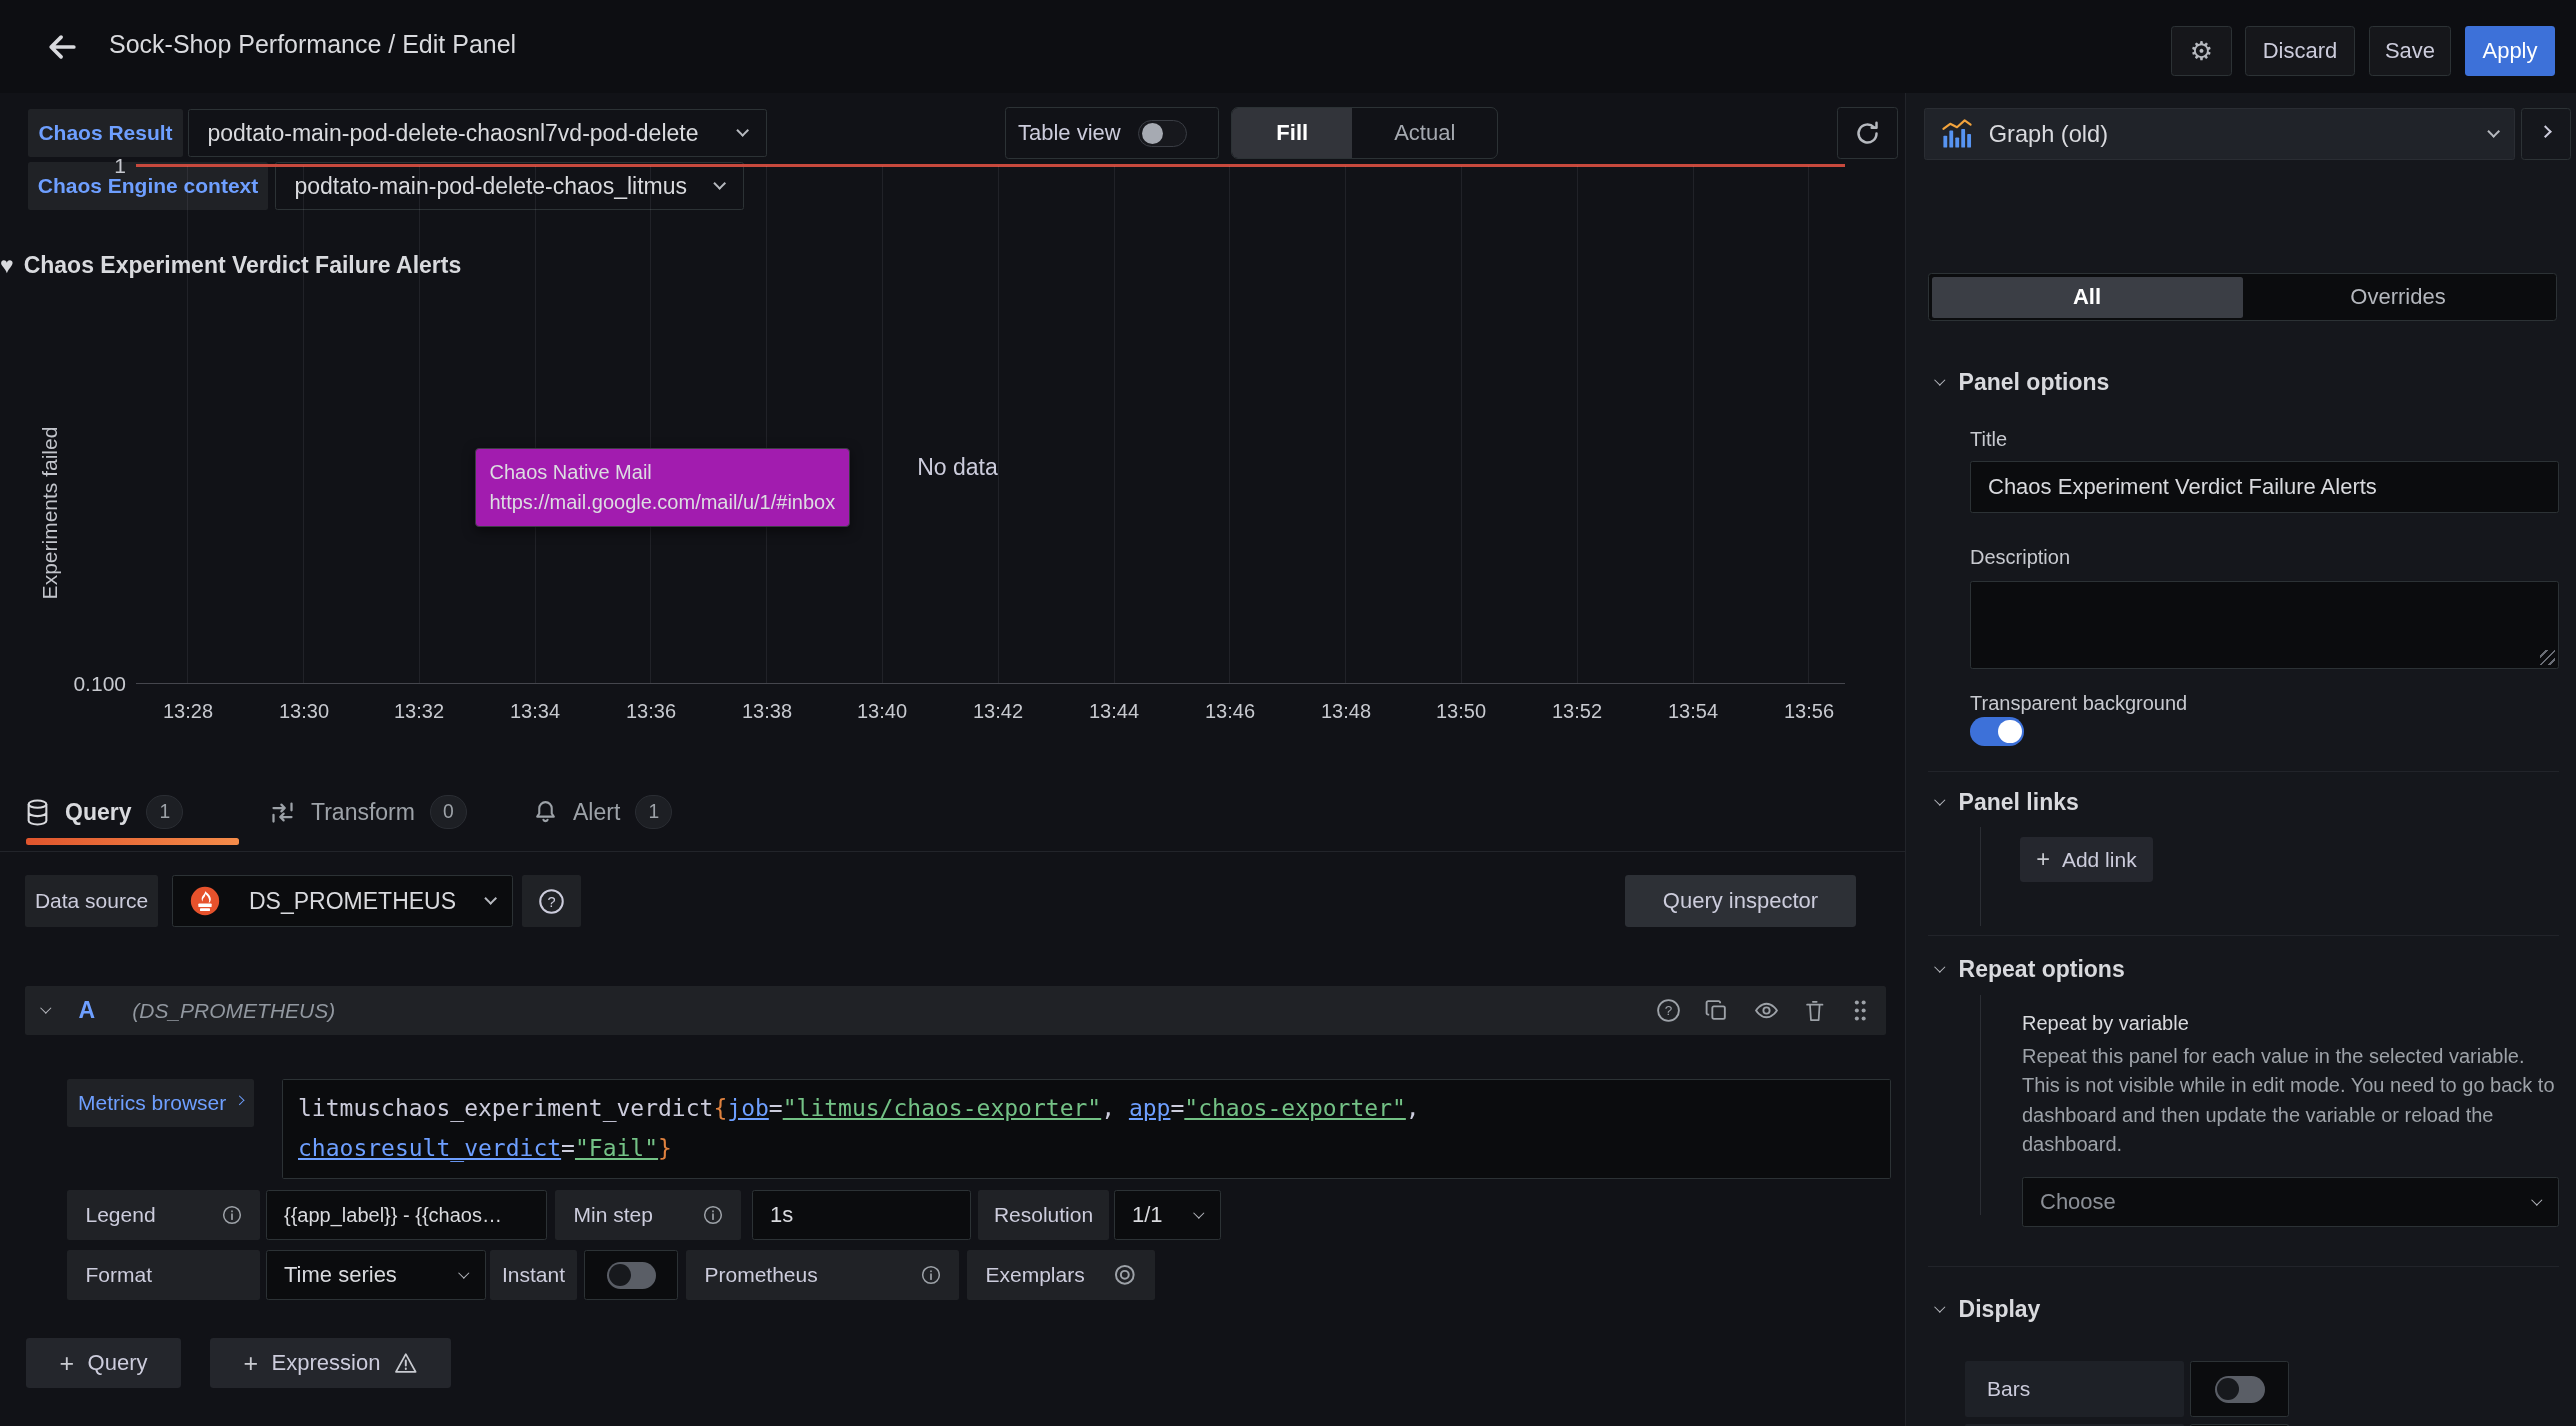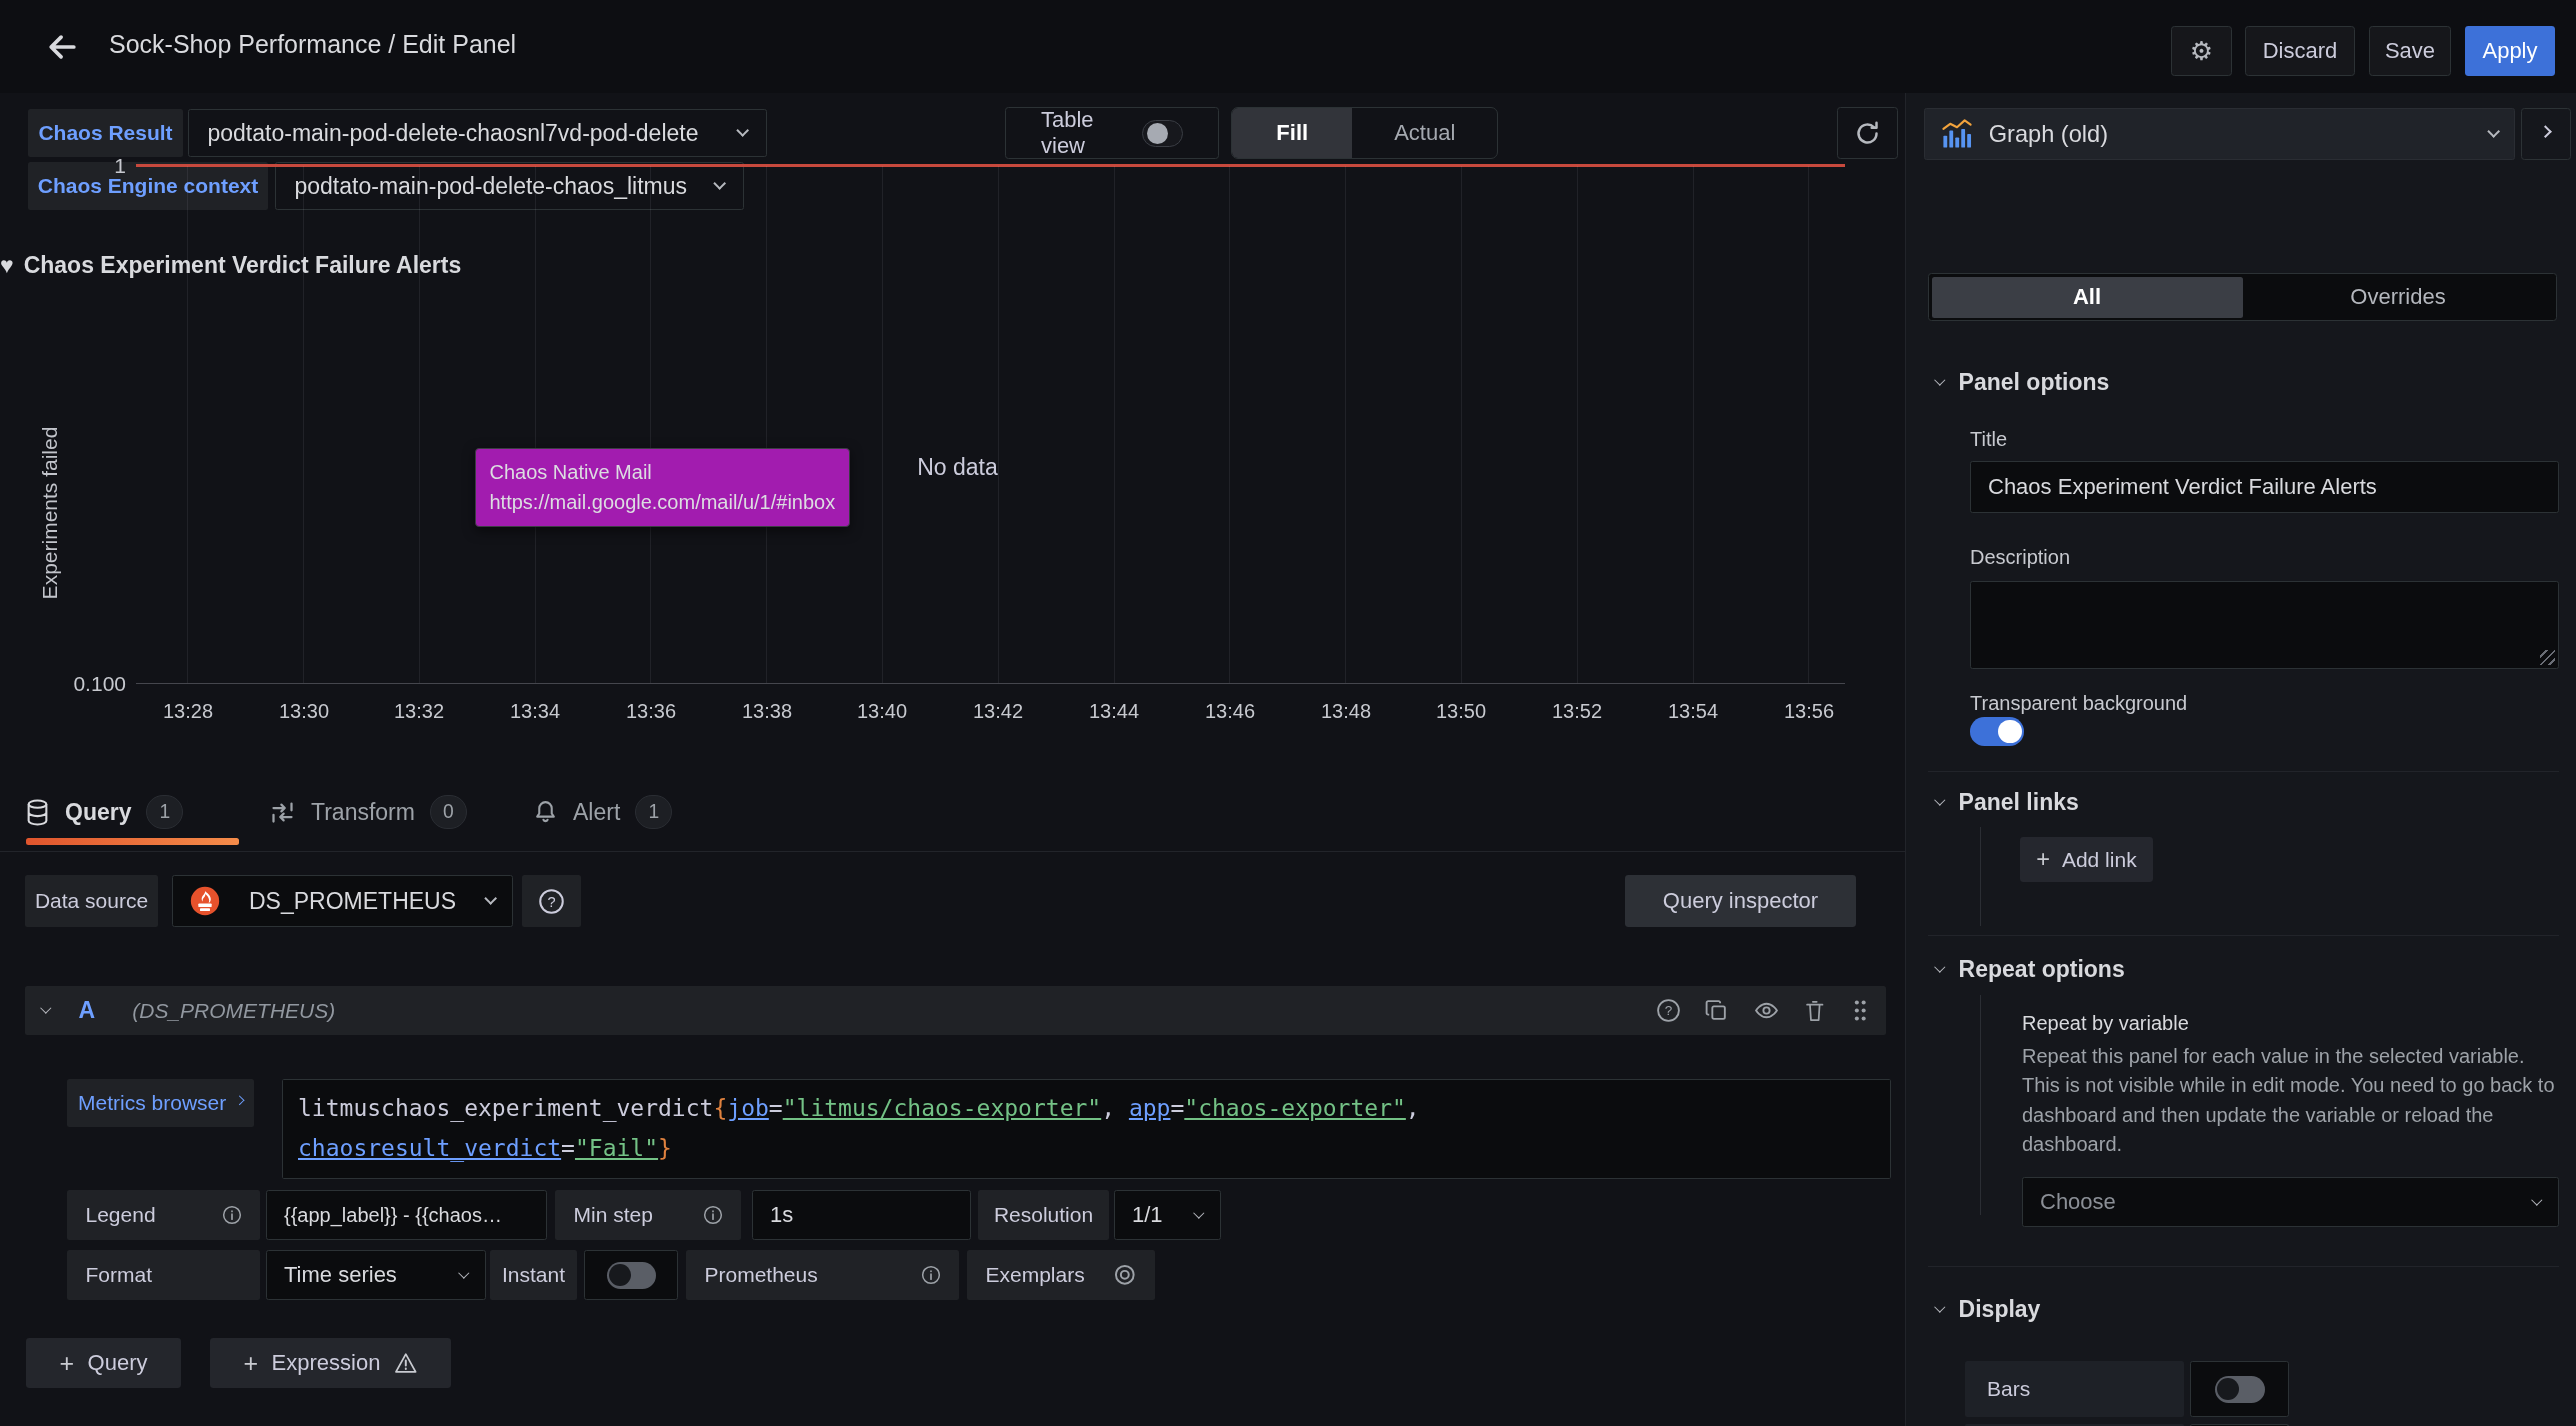--- a/index.html
+++ b/index.html
@@ -77,21 +77,21 @@
     <span class="chev" style="color:#b6b9bf"></span>
   </div>
   <div class="abs chip" style="left:28px;top:162px;width:240px;height:48px;justify-content:center">
     <span class="blue" style="font-size:21px;font-weight:600">Chaos Engine context</span>
   </div>
   <div class="abs" style="left:275px;top:162px;width:469px;height:48px;border:0.8px solid var(--border);border-radius:2.5px;display:flex;align-items:center;justify-content:space-between;padding:0 18.5px">
     <span style="font-size:23px;color:var(--text-bright)">podtato-main-pod-delete-chaos_litmus</span>
     <span class="chev" style="color:#b6b9bf"></span>
   </div>
 
-  <div class="abs" style="left:1005px;top:107px;width:214px;height:52px;border:0.8px solid var(--border);border-radius:3.4px;display:flex;align-items:center;gap:17px;padding:0 35px">
+  <div class="abs" style="left:1005px;top:107px;width:214px;height:52px;border:0.8px solid var(--border);border-radius:3.4px;display:flex;align-items:center;gap:17px;padding:0 12px">
     <span style="font-size:22px">Table view</span>
     <span class="toggle" style="width:49px;height:27px;background:#17181d;border:0.8px solid #3a3d44;border-radius:13.5px">
       <span class="knob" style="left:3.4px;top:2.1px;width:21px;height:21px;background:#a6aab2"></span>
     </span>
   </div>
 
   <div class="abs" style="left:1231px;top:107px;width:267px;height:52px;border:0.8px solid var(--border);border-radius:7px;display:flex;overflow:hidden">
     <div style="flex:1;display:flex;align-items:center;justify-content:center;background:#32343a;color:#fff;font-size:22px;font-weight:600">Fill</div>
     <div style="flex:1.2;display:flex;align-items:center;justify-content:center;color:#a5a9b0;font-size:22px">Actual</div>
   </div>

